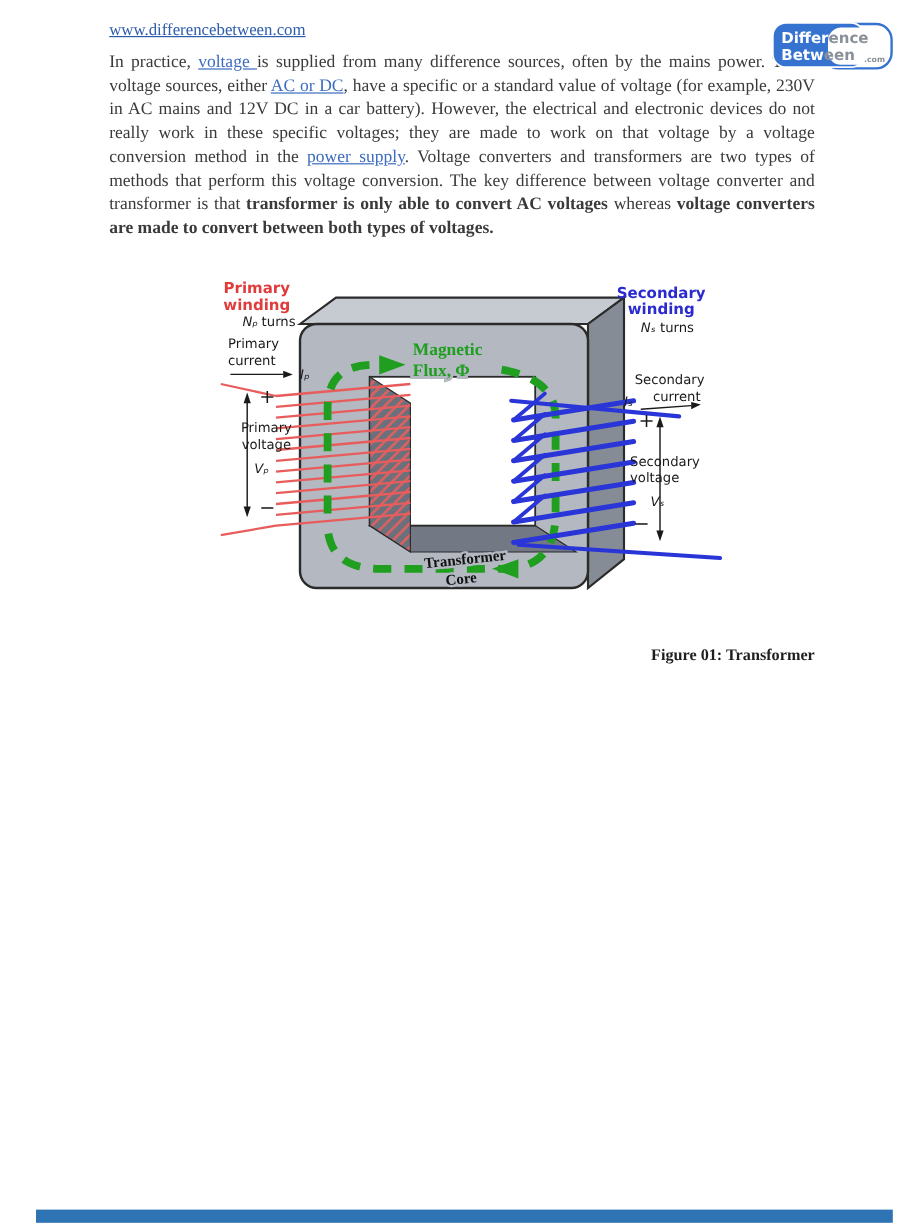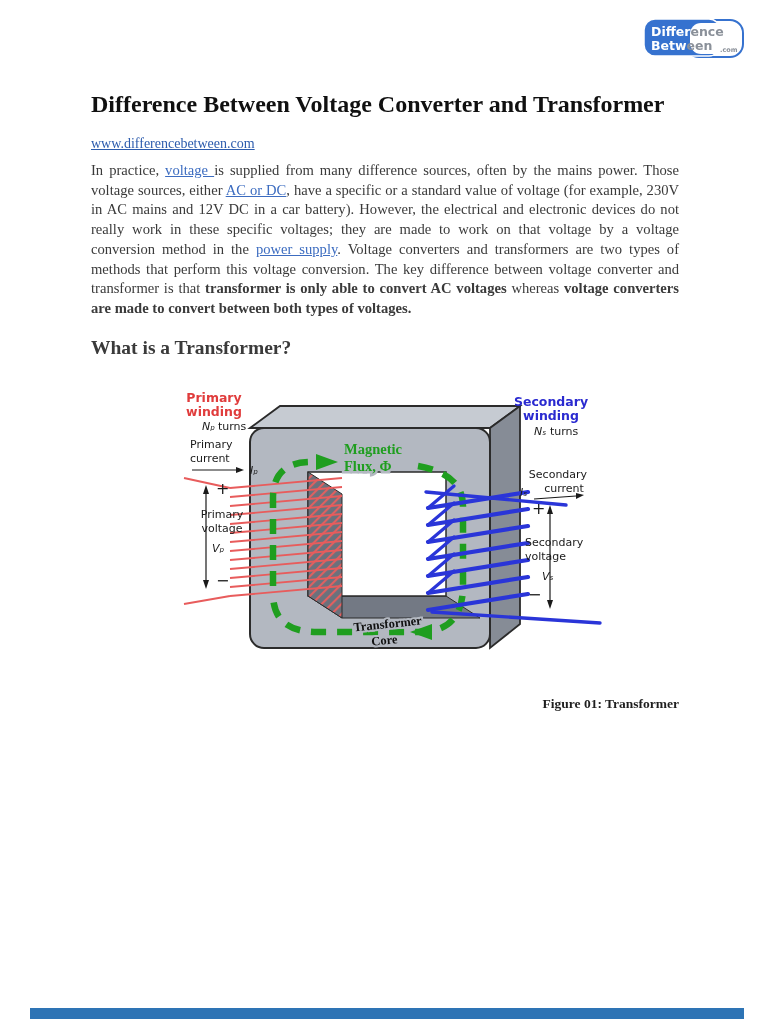--- a/index.html
+++ b/index.html
@@ -45,28 +45,26 @@
         <tspan fill="#ffffff">Differ</tspan><tspan fill="#8a9099">ence</tspan>
       </text>
       <text x="9" y="34" font-family="DejaVu Sans, sans-serif" font-size="12.5" font-weight="bold">
         <tspan fill="#ffffff">Betw</tspan><tspan fill="#8a9099">een</tspan>
       </text>
       <text x="78" y="36" font-family="DejaVu Sans, sans-serif" font-size="6.5" font-weight="bold" fill="#8a9099">.com</text>
     </svg>
   </div>
 
   <div class="content">
-    <h1 class="title">Difference Between Voltage Converter and Transformer</h1>
 
     <a class="site-link">www.differencebetween.com</a>
 
 
     <p class="body"><span>In practice, </span><a class="lnk">voltage </a><span>is supplied from many difference sources, often by the mains power. Those voltage sources, either </span><a class="lnk">AC or DC</a><span>, have a specific or a standard value of voltage (for example, 230V in AC mains and 12V DC in a car battery). However, the electrical and electronic devices do not really work in these specific voltages; they are made to work on that voltage by a voltage conversion method in the </span><a class="lnk">power supply</a><span>. Voltage converters and transformers are two types of methods that perform this voltage conversion. The key difference between voltage converter and transformer is that </span><span class="bold">transformer is only able to convert AC voltages</span><span> whereas </span><span class="bold">voltage converters are made to convert between both types of voltages.</span></p>
 
-    <h2 class="plain">What is a Transformer?</h2>
 
 
     
     <div class="figure">
       <svg width="460" height="290" viewBox="0 0 460 290">
         <defs>
           <pattern id="hatch" width="7" height="7" patternUnits="userSpaceOnUse" patternTransform="rotate(45)">
             <rect width="7" height="7" fill="#6b717c"></rect>
             <line x1="1" y1="0" x2="1" y2="7" stroke="#e06060" stroke-width="2.2"></line>
           </pattern>

